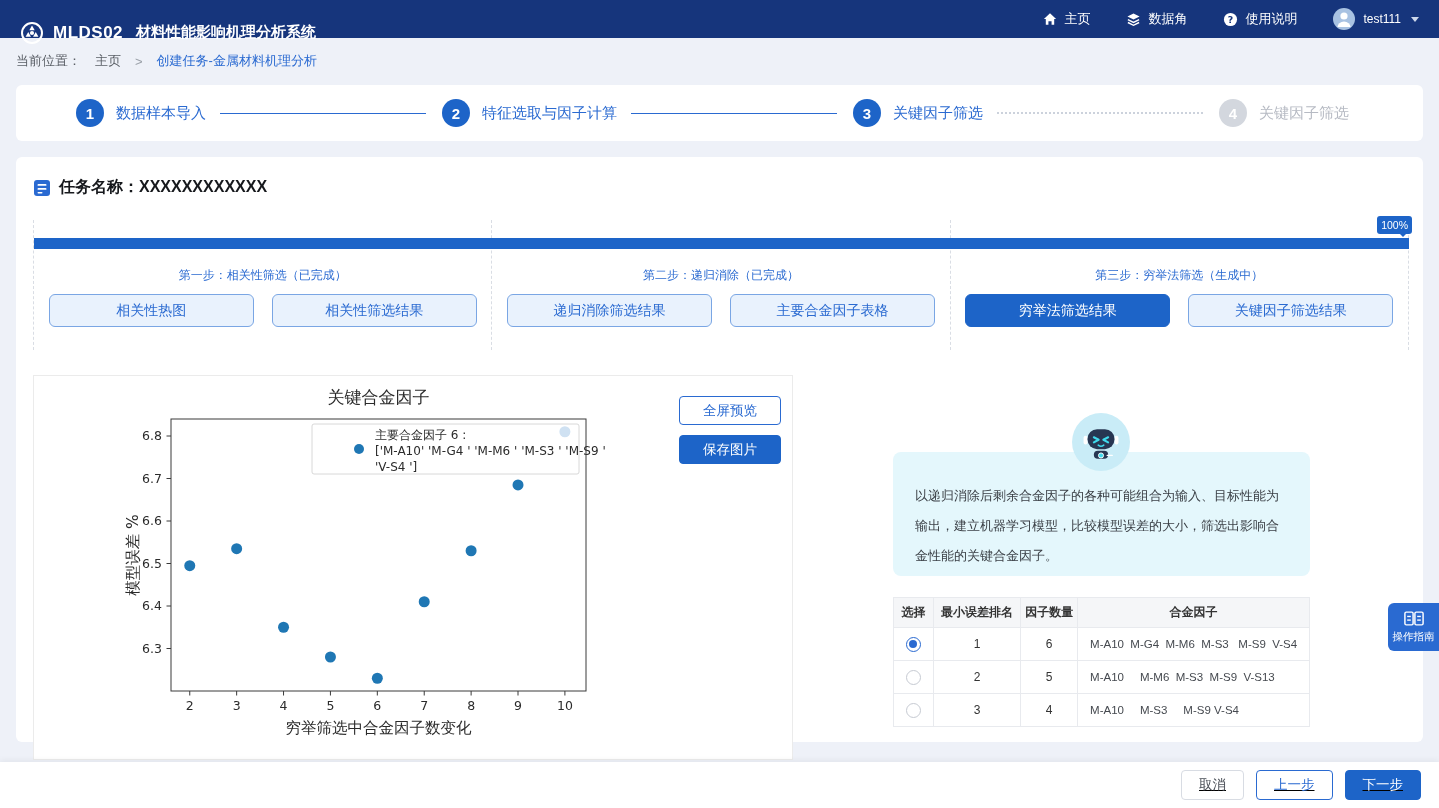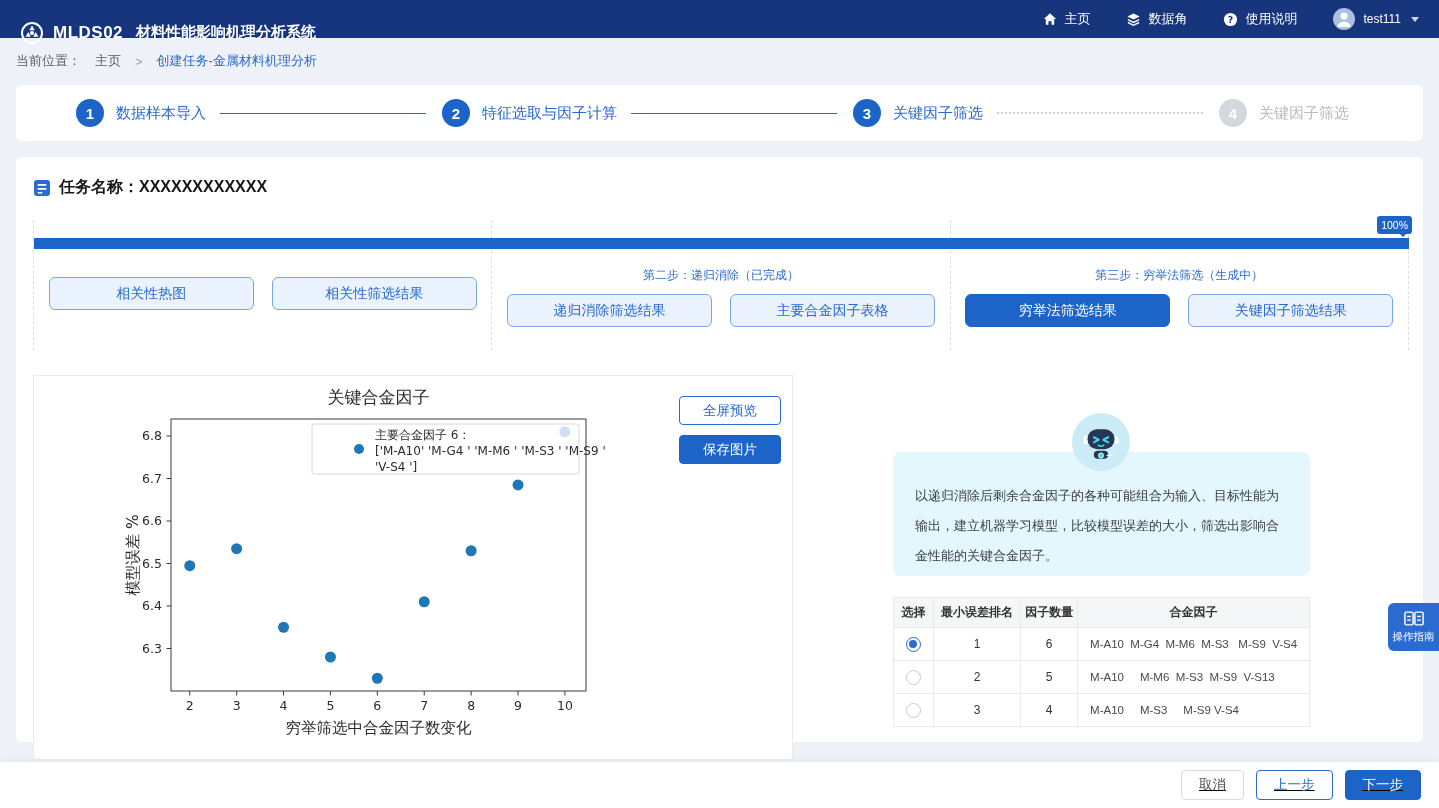--- a/index.html
+++ b/index.html
@@ -169,20 +169,21 @@
         <rect x="4.5" y="13" width="5" height="1.6" rx=".8" fill="#fff"></rect>
       </svg>
       <span class="task-title">任务名称：XXXXXXXXXXXX</span>
     </div>
 
     <div class="progress-zone">
       <div class="progress-bar"></div>
       <div class="progress-badge">100%</div>
       <div style="display:flex; width:100%;" id="progress-sections">
           <div class="p-section">
+            <div class="sec-title">第一步：相关性筛选（已完成）</div>
             <div class="sec-buttons">
               <button class="tab-btn">相关性热图</button>
               <button class="tab-btn">相关性筛选结果</button>
             </div>
           </div>
           <div class="p-section">
             <div class="sec-title">第二步：递归消除（已完成）</div>
             <div class="sec-buttons">
               <button class="tab-btn">递归消除筛选结果</button>
               <button class="tab-btn">主要合金因子表格</button>

